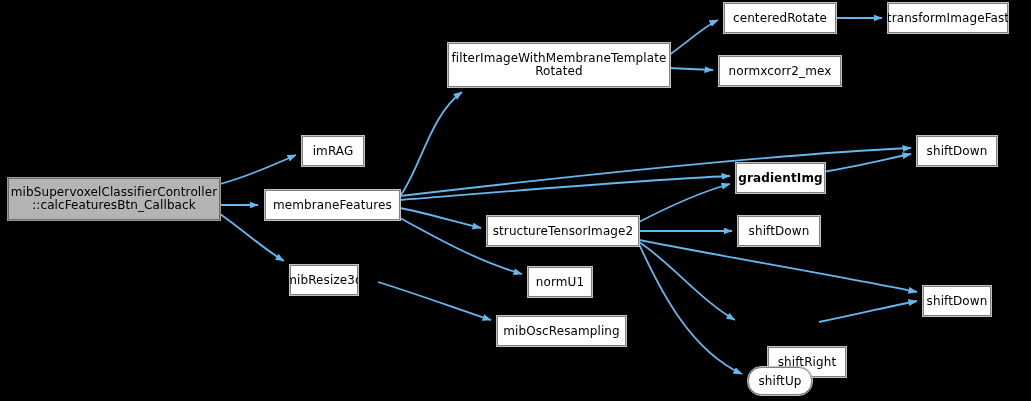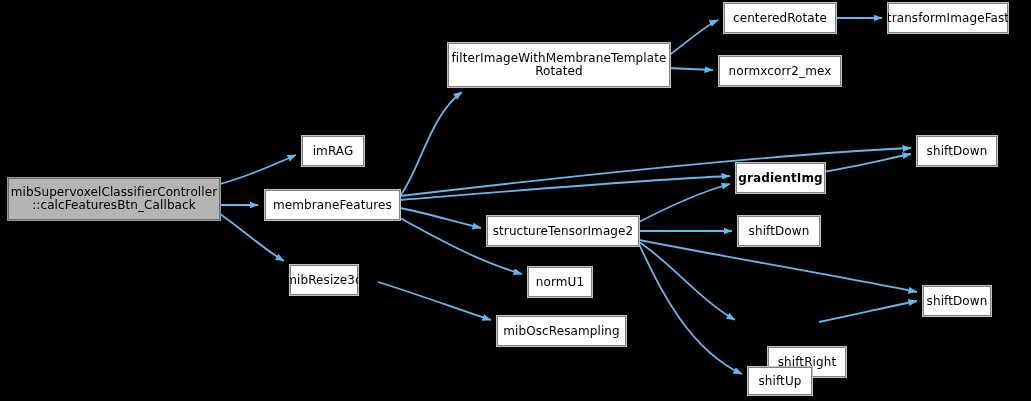--- a/index.html
+++ b/index.html
@@ -89,16 +89,16 @@
       <div class="node" style="left: 487px; top: 216px; width: 152px; height: 30px;">structureTensorImage2</div>
       <div class="node" style="left: 528px; top: 267px; width: 64px; height: 30px;">normU1</div>
       <div class="node" style="left: 497px; top: 316px; width: 129px; height: 30px;">mibOscResampling</div>
       <div class="node" style="left: 724px; top: 3px; width: 112px; height: 30px;">centeredRotate</div>
       <div class="node" style="left: 719px; top: 56px; width: 122px; height: 30px;">normxcorr2_mex</div>
       <div class="node" style="left: 888px; top: 3px; width: 120px; height: 30px;">transformImageFast</div>
       <div class="node" style="left: 917px; top: 136px; width: 80px; height: 30px;">shiftDown</div>
       <div class="node" style="left: 736px; top: 163px; width: 89px; height: 30px; font-weight: bold;">gradientImg</div>
       <div class="node" style="left: 738px; top: 216px; width: 82px; height: 30px;">shiftDown</div>
       <div class="node" style="left: 768px; top: 316px; width: 78px; height: 30px; margin-top: 31px;">shiftRight</div>
-      <div class="node" style="left: 748px; top: 367px; width: 64px; height: 28px;">shiftUp</div>
+      <div class="node" style="left: 748px; top: 367px; width: 64px; height: 28px; border-radius: 13px;">shiftUp</div>
       <div class="node" style="left: 923px; top: 286px; width: 68px; height: 30px;">shiftDown</div>
     </div>
 </div>
 
 </body></html>

